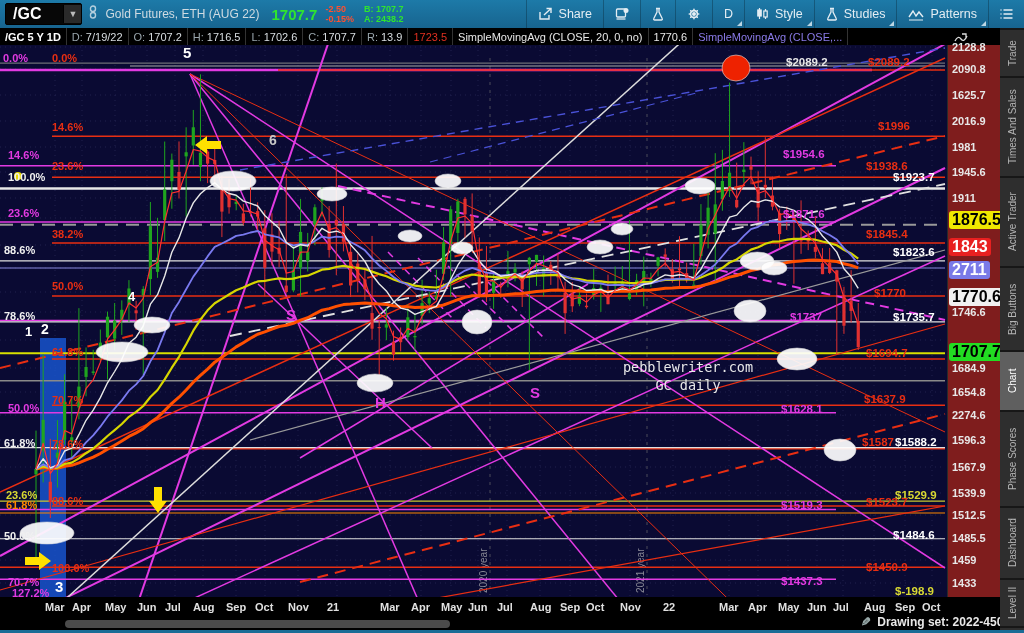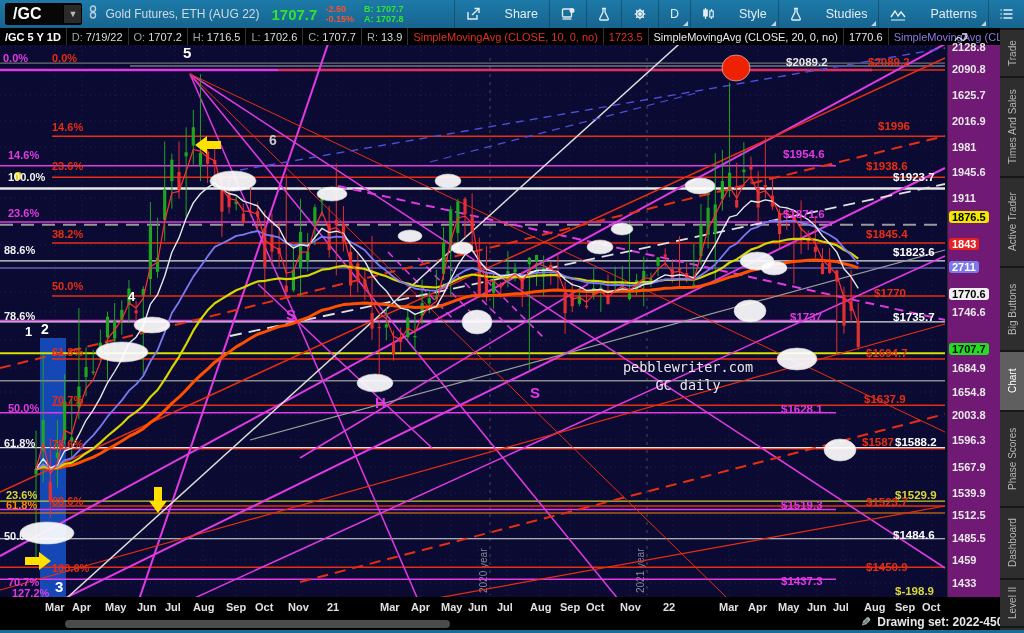--- a/index.html
+++ b/index.html
@@ -13,37 +13,37 @@
   #symbolbox .sym{color:#fff;font-weight:bold;font-size:16px;padding:0 22px 0 7px;}
   #symbolbox .dd{width:17px;height:18px;background:#2a2a2a;border-left:1px solid #000;
     color:#bbb;font-size:9px;display:flex;align-items:center;justify-content:center;}
   .linkicon{margin:0 7px 0 6px;opacity:.85;}
   #desc{font-size:12px;color:#cfdbe2;margin-right:12px;white-space:nowrap;}
   #last{font-size:15px;font-weight:bold;color:#2fe52f;margin-right:8px;}
   .stack{display:flex;flex-direction:column;font-size:9px;line-height:10px;margin-right:10px;font-weight:bold;}
   .stack .neg{color:#ff5030;}
   .stack .grn{color:#2fe52f;}
   #toolbtns{margin-left:auto;display:flex;height:100%;align-items:stretch;}
-  .tbtn{position:relative;display:flex;align-items:center;gap:24px;padding:0 11px;font-size:12.5px;
+  .tbtn{position:relative;display:flex;align-items:center;gap:6px;padding:0 11px;font-size:12.5px;
     border-left:1px solid rgba(0,0,0,.25);cursor:default;white-space:nowrap;}
   .tbtn.hasdd::after{content:"";position:absolute;right:2px;bottom:2px;border-style:solid;
     border-width:0 0 5px 5px;border-color:transparent transparent #bcd6e4 transparent;}
   .tbtn svg{display:block;}
   
   #infobar{position:absolute;left:0;top:28px;width:1000px;height:17px;background:#000;
     display:flex;align-items:center;font-size:11px;color:#d8dde1;overflow:hidden;white-space:nowrap;}
   #infobar .seg{padding:12px 5px;border-right:1px solid #333;display:flex;gap:3px;align-items:center;height:100%;}
   #infobar .lab{color:#9aa6ad;}
   #infobar .symtf{font-weight:bold;color:#fff;}
   
   #chartwrap{position:absolute;left:0;top:45px;width:947px;height:552px;background:#0a0a33;}
   
-  #paxis{position:absolute;left:947px;top:45px;width:53px;height:552px;background:#701a75;border-left:1px solid #2a2a2a;}
+  #paxis{position:absolute;left:947px;top:45px;width:53px;height:552px;background:#7f1d1d;border-left:1px solid #2a2a2a;}
   #paxis .tick{position:absolute;left:4px;font-size:11px;font-weight:bold;color:#e8e8e8;}
-  #paxis .badge{position:absolute;left:1px;font-size:11px;font-weight:bold;border-radius:3px;padding:0 3px;}
+  #paxis .badge{position:absolute;left:1px;font-size:16px;font-weight:bold;border-radius:3px;padding:0 3px;}
   #axicon{position:absolute;left:954px;top:31px;color:#ddd;}
   
   #taxis{position:absolute;left:0;top:597px;width:947px;height:21px;background:#000;}
   #taxis span{position:absolute;top:4px;font-size:11px;font-weight:bold;color:#e0e0e0;}
   #botbar{position:absolute;left:0;top:618px;width:1024px;height:12px;background:#000;}
   #panbar{position:absolute;left:65px;top:2px;width:385px;height:8px;background:#4b4b4b;border-radius:4px;}
   #drawset{position:absolute;right:14px;top:-3px;color:#e8e8e8;font-size:12px;font-weight:bold;display:flex;gap:6px;align-items:center;}
   #drawset .pen{color:#9aa;transform:scaleX(-1);}
   #bluestrip{position:absolute;left:0;top:630px;width:1024px;height:3px;background:#1a6c96;}
   
@@ -70,21 +70,21 @@
       </svg>
   </span>
   <span id="desc">Gold Futures, ETH (AUG 22)</span>
   <span id="last">1707.7</span>
   <span class="stack">
     <span class="neg">-2.50</span>
     <span class="neg">-0.15%</span>
   </span>
   <span class="stack">
     <span class="grn">B: 1707.7</span>
-    <span class="grn">A: 1707.8</span>
+    <span class="grn">A: 2438.2</span>
   </span>
   <div id="toolbtns">
       <div class="tbtn">
         <span>
           <svg width="15" height="14" viewBox="0 0 15 14">
             <g fill="none" stroke="#e4edf3" stroke-width="1.4">
               <path d="M2,5 v7 h9 v-4"></path>
               <path d="M6,8 L13,1.5"></path>
               <path d="M8.5,1.5 h4.5 v4.5"></path>
             </g>
@@ -186,21 +186,20 @@
       <span>1702.6</span>
     </span>
     <span class="seg">
       <span class="lab">C:</span>
       <span>1707.7</span>
     </span>
     <span class="seg">
       <span class="lab">R:</span>
       <span>13.9</span>
     </span>
-    <span class="seg" style="color: rgb(224, 48, 32);">SimpleMovingAvg (CLOSE, 10, 0, no)</span>
     <span class="seg" style="color: rgb(224, 48, 32);">1723.5</span>
     <span class="seg" style="color: rgb(232, 232, 232);">SimpleMovingAvg (CLOSE, 20, 0, no)</span>
     <span class="seg" style="color: rgb(232, 232, 232);">1770.6</span>
     <span class="seg" style="color: rgb(138, 122, 232);">SimpleMovingAvg (CLOSE,...</span>
   </div>
 
 <div id="chartwrap">
   <svg id="chart" width="947" height="552" viewBox="0 45 947 552">
       <g>
         <line x1="55" y1="45" x2="55" y2="597" stroke="#20204e" stroke-width="1" stroke-dasharray="1,4"></line>
@@ -660,21 +659,21 @@
     <span class="tick" style="top: -4px;">2128.8</span>
     <span class="tick" style="top: 18px;">2090.8</span>
     <span class="tick" style="top: 44px;">1625.7</span>
     <span class="tick" style="top: 70px;">2016.9</span>
     <span class="tick" style="top: 96px;">1981</span>
     <span class="tick" style="top: 121px;">1945.6</span>
     <span class="tick" style="top: 147px;">1911</span>
     <span class="tick" style="top: 261px;">1746.6</span>
     <span class="tick" style="top: 317px;">1684.9</span>
     <span class="tick" style="top: 341px;">1654.8</span>
-    <span class="tick" style="top: 364px;">2003.8</span>
+    <span class="tick" style="top: 364px;">2274.6</span>
     <span class="tick" style="top: 389px;">1596.3</span>
     <span class="tick" style="top: 416px;">1567.9</span>
     <span class="tick" style="top: 442px;">1539.9</span>
     <span class="tick" style="top: 464px;">1512.5</span>
     <span class="tick" style="top: 487px;">1485.5</span>
     <span class="tick" style="top: 509px;">1459</span>
     <span class="tick" style="top: 532px;">1433</span>
     <span class="badge" style="top: 166px; background: rgb(240, 232, 0); color: rgb(0, 0, 0);">1876.5</span>
     <span class="badge" style="top: 193px; background: rgb(232, 32, 32); color: rgb(255, 255, 255);">1843</span>
     <span class="badge" style="top: 216px; background: rgb(122, 122, 232); color: rgb(255, 255, 255);">2711</span>

